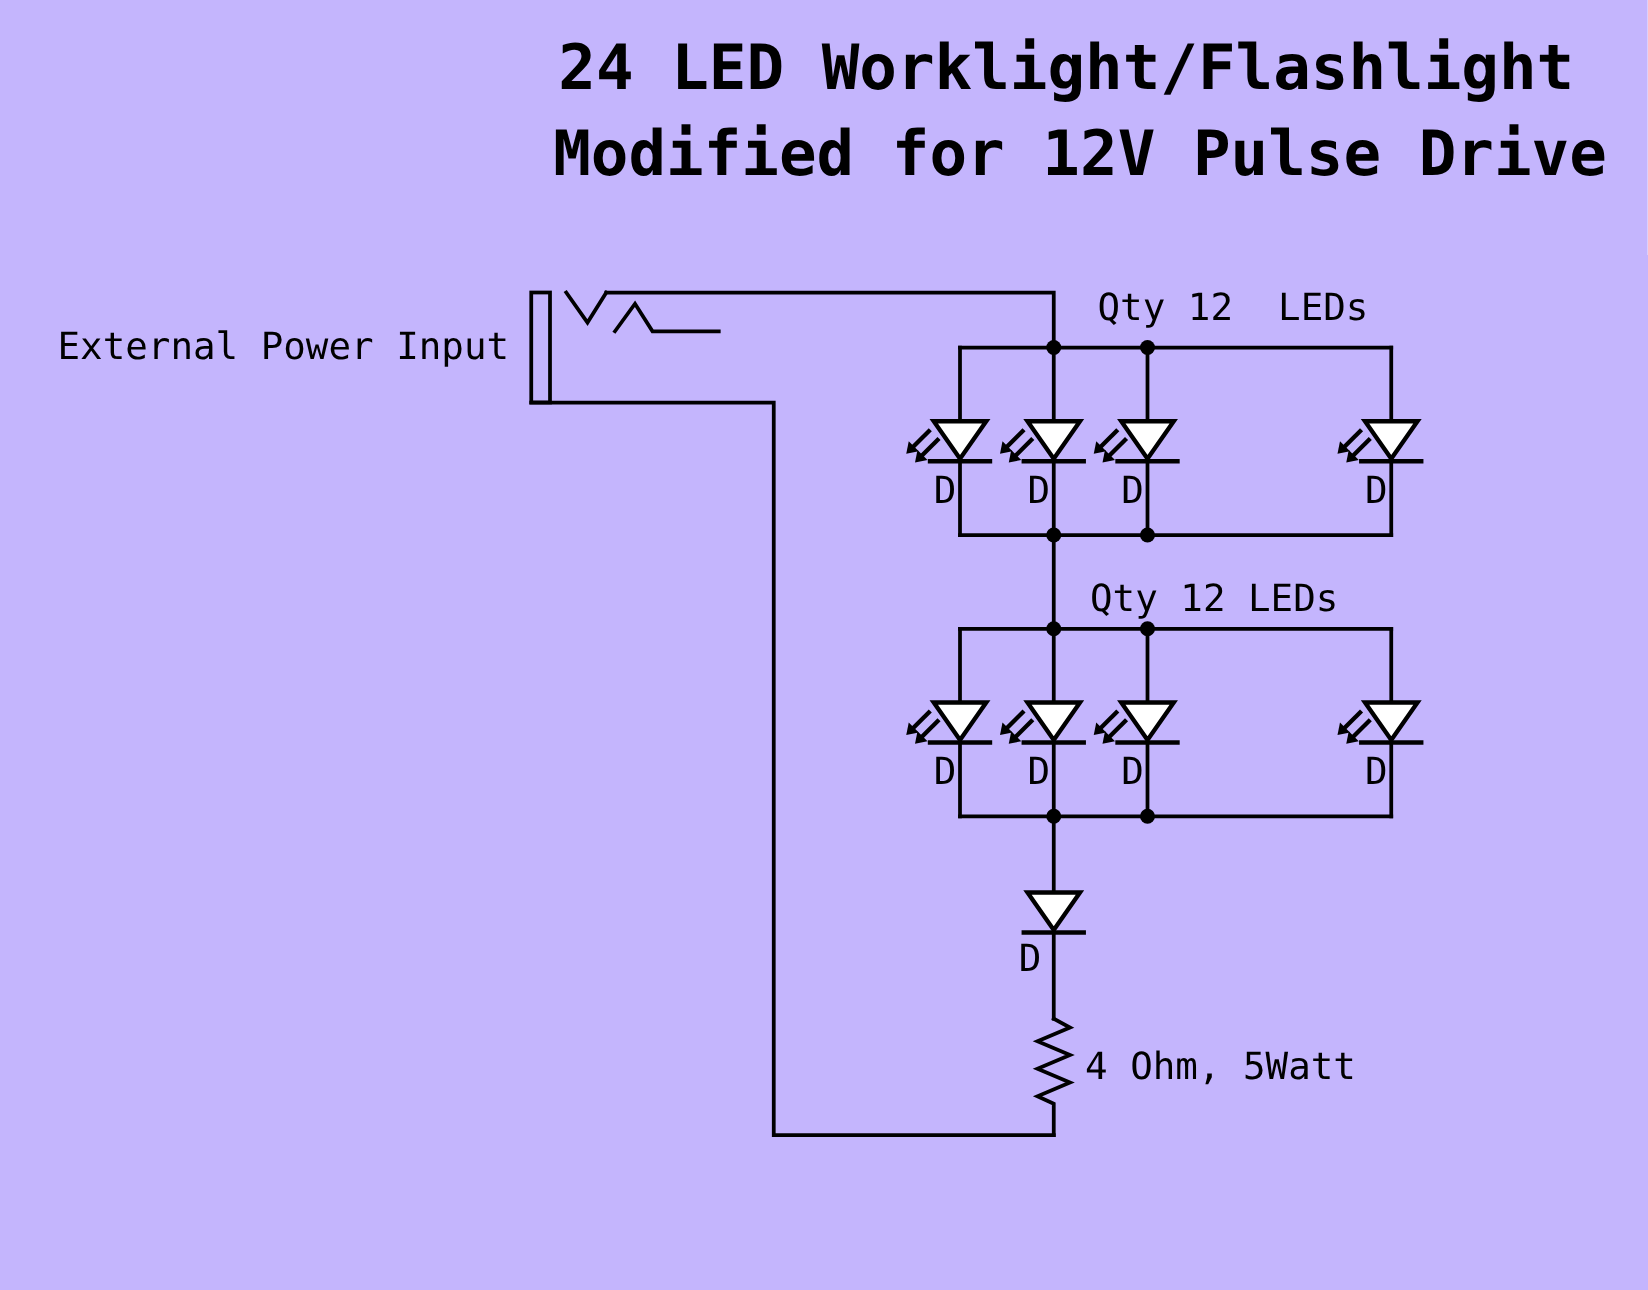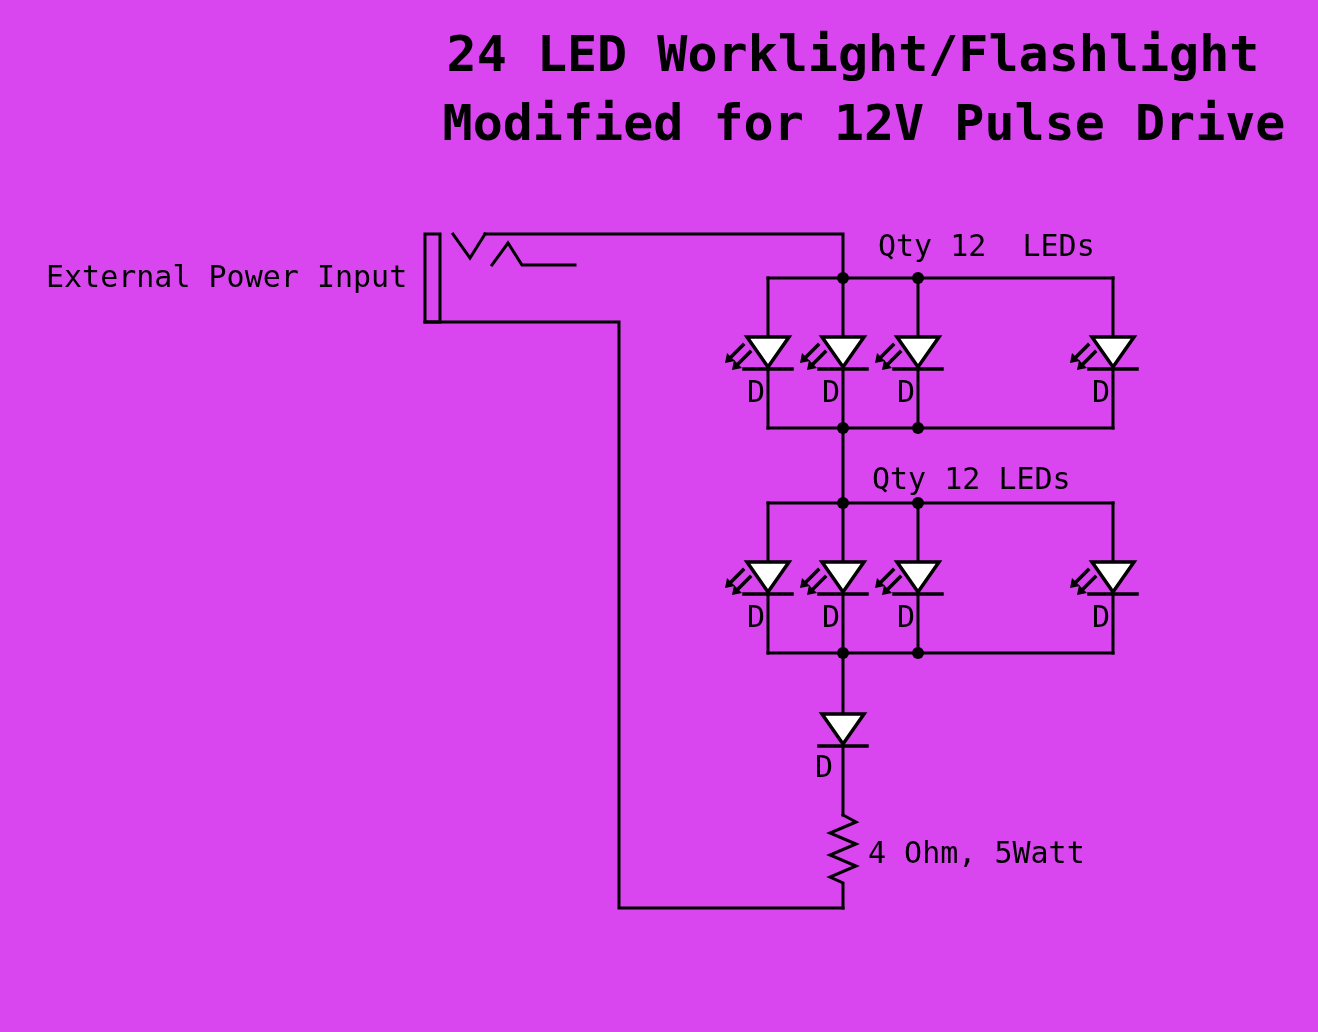--- a/index.html
+++ b/index.html
@@ -2,21 +2,21 @@
 <html><head>
 <meta charset="utf-8">
 <style>
   html, body { margin: 0; padding: 0; }
   body {
     width: 1318px; height: 1032px;
     background: #ffffff;
     font-family: "DejaVu Sans Mono", monospace;
     overflow: hidden;
   }
-  #stage { position: relative; width: 1318px; height: 1032px; background: #d946ef; }
+  #stage { position: relative; width: 1318px; height: 1032px; background: #c4b5fd; }
   svg { display: block; }
   .wire, .sym {
     stroke: #000000;
     stroke-width: 3;
     fill: none;
     stroke-linecap: square;
     stroke-linejoin: miter;
   }
   .sym { stroke-width: 3.5; }
   .tri { fill: #ffffff; }

